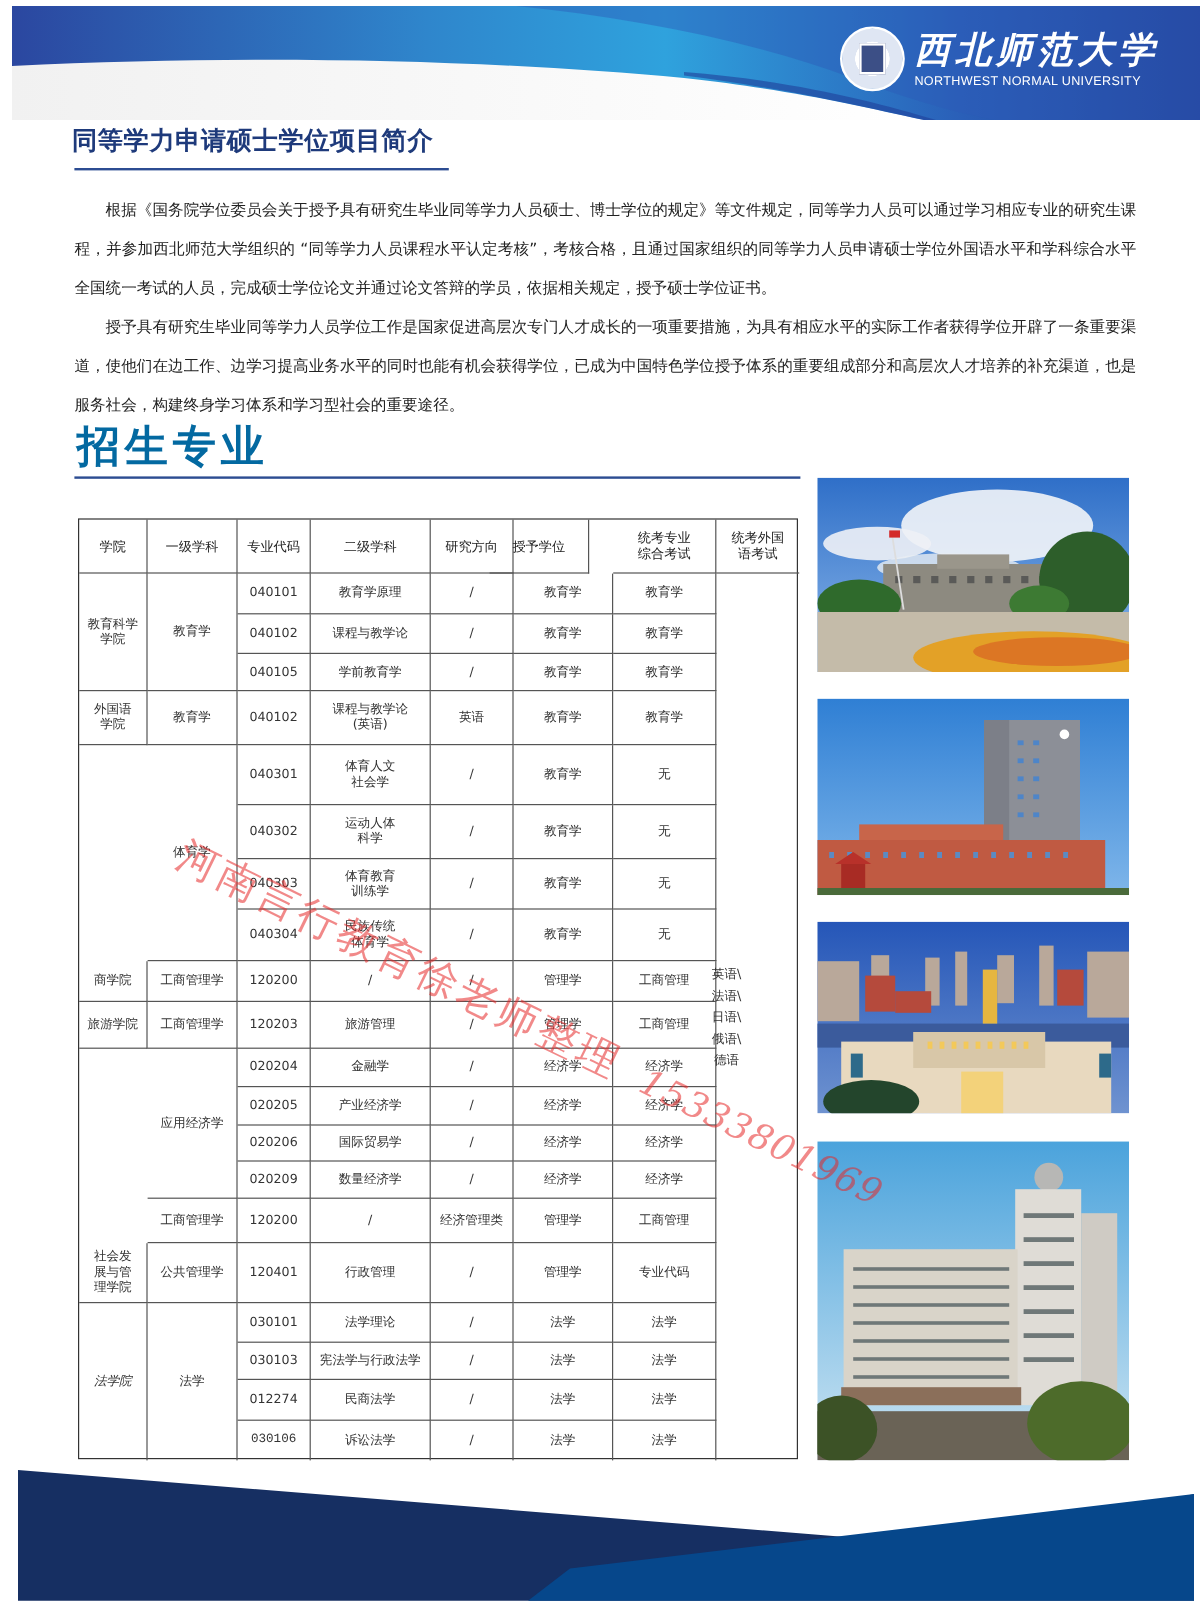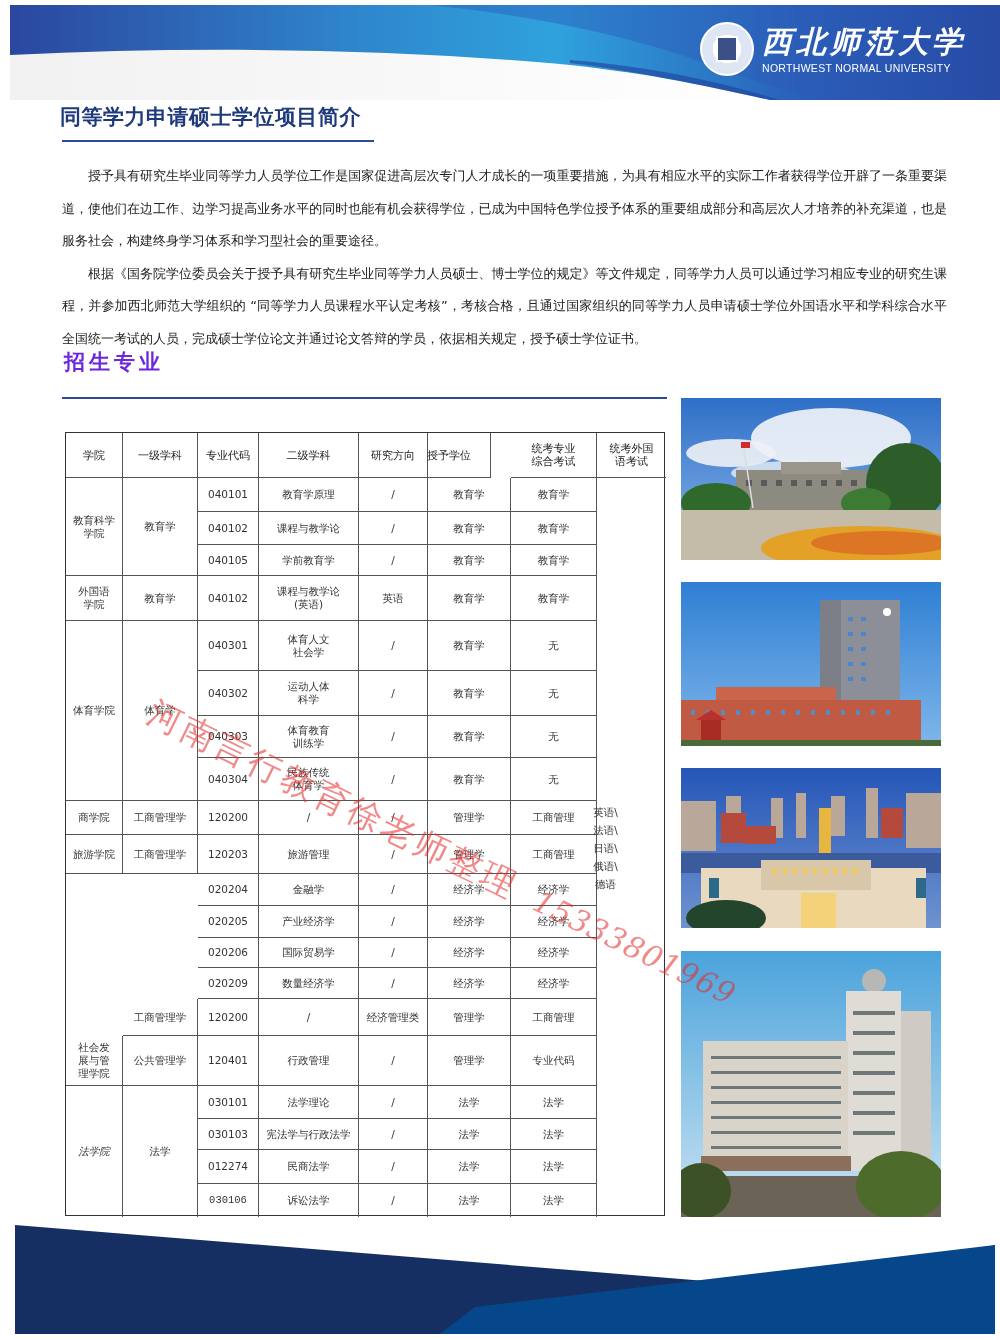--- a/index.html
+++ b/index.html
@@ -15,21 +15,21 @@
   .logo-seal .inner { position: absolute; left: 14px; top: 12px; width: 22px; height: 26px; background: #3c4f86; border: 2px solid #fff; }
   .logo-cn { position: absolute; left: 62px; top: 2px; font-family: "DejaVu Serif", serif; font-size: 30px; font-weight: bold; color: #ffffff; letter-spacing: 4px; font-style: italic; white-space: nowrap; }
   .logo-en { position: absolute; left: 62px; top: 42px; font-family: "Liberation Sans", sans-serif; font-size: 10.5px; color: #ffffff; letter-spacing: 0.3px; white-space: nowrap; }
 
   
   .intro-title { position: absolute; left: 60px; top: 103px; font-size: 21px; font-weight: bold; color: #1e3a7b; letter-spacing: 0.5px; white-space: nowrap; }
   .intro-rule { position: absolute; left: 62px; top: 140px; width: 312px; height: 2px; background: #2c4c92; }
   .intro-body { position: absolute; left: 62px; top: 160px; width: 885px; font-size: 13px; line-height: 32.5px; color: #222; }
   .intro-body p { text-indent: 2em; text-align: justify; }
 
-  .section-title { position: absolute; left: 64px; top: 348px; font-size: 21px; font-weight: bold; color: #6d28d9; letter-spacing: 4px; white-space: nowrap; }
+  .section-title { position: absolute; left: 64px; top: 348px; font-size: 36px; font-weight: bold; color: #0369a1; letter-spacing: 4px; white-space: nowrap; }
   .section-rule { position: absolute; left: 62px; top: 397px; width: 605px; height: 2px; background: #2c4c92; }
 
   
   .tbl { position: absolute; left: 65px; top: 432px; width: 600px; height: 784px; border: 1.5px solid #333; }
   .cell { position: absolute; display: flex; align-items: center; justify-content: center; text-align: center;
     font-size: 10.5px; line-height: 13px; color: #333; border-right: 1px solid #555; border-bottom: 1px solid #555; padding: 0 2px; }
   .cell.hd { font-size: 11px; color: #222; }
   .cell.nr { border-right: none; }
   .cell.nb { border-bottom: none; }
 
@@ -73,22 +73,22 @@
         <div class="inner"></div>
       </div>
     <div class="logo-cn">西北师范大学</div>
     <div class="logo-en">NORTHWEST NORMAL UNIVERSITY</div>
   </div>
 </div>
 
 <div class="intro-title">同等学力申请硕士学位项目简介</div>
 <div class="intro-rule"></div>
 <div class="intro-body">
+  <p>根据《国务院学位委员会关于授予具有研究生毕业同等学力人员硕士、博士学位的规定》等文件规定，同等学力人员可以通过学习相应专业的研究生课程，并参加西北师范大学组织的 “同等学力人员课程水平认定考核”，考核合格，且通过国家组织的同等学力人员申请硕士学位外国语水平和学科综合水平全国统一考试的人员，完成硕士学位论文并通过论文答辩的学员，依据相关规定，授予硕士学位证书。</p>
   <p>授予具有研究生毕业同等学力人员学位工作是国家促进高层次专门人才成长的一项重要措施，为具有相应水平的实际工作者获得学位开辟了一条重要渠道，使他们在边工作、边学习提高业务水平的同时也能有机会获得学位，已成为中国特色学位授予体系的重要组成部分和高层次人才培养的补充渠道，也是服务社会，构建终身学习体系和学习型社会的重要途径。</p>
-  <p>根据《国务院学位委员会关于授予具有研究生毕业同等学力人员硕士、博士学位的规定》等文件规定，同等学力人员可以通过学习相应专业的研究生课程，并参加西北师范大学组织的 “同等学力人员课程水平认定考核”，考核合格，且通过国家组织的同等学力人员申请硕士学位外国语水平和学科综合水平全国统一考试的人员，完成硕士学位论文并通过论文答辩的学员，依据相关规定，授予硕士学位证书。</p>
 </div>
 
 <div class="section-title">招生专业</div>
 <div class="section-rule"></div>
 
 <div class="tbl" id="majors-table">
     <div class="cell hd" style="left: 0px; top: 0px; width: 57px; height: 45px; white-space: pre-line;">学院</div>
     <div class="cell hd" style="left: 57px; top: 0px; width: 75px; height: 45px; white-space: pre-line;">一级学科</div>
     <div class="cell hd" style="left: 132px; top: 0px; width: 61px; height: 45px; white-space: pre-line;">专业代码</div>
     <div class="cell hd" style="left: 193px; top: 0px; width: 100px; height: 45px; white-space: pre-line;">二级学科</div>
@@ -143,21 +143,20 @@
     <div class="cell " style="left: 293px; top: 283px; width: 69px; height: 42px; white-space: pre-line;">/</div>
     <div class="cell " style="left: 362px; top: 283px; width: 83px; height: 42px; white-space: pre-line;">教育学</div>
     <div class="cell " style="left: 445px; top: 283px; width: 86px; height: 42px; white-space: pre-line;">无</div>
     <div class="cell " style="left: 132px; top: 325px; width: 61px; height: 43px; white-space: pre-line;">040304</div>
     <div class="cell " style="left: 193px; top: 325px; width: 100px; height: 43px; white-space: pre-line;">民族传统
 体育学</div>
     <div class="cell " style="left: 293px; top: 325px; width: 69px; height: 43px; white-space: pre-line;">/</div>
     <div class="cell " style="left: 362px; top: 325px; width: 83px; height: 43px; white-space: pre-line;">教育学</div>
     <div class="cell " style="left: 445px; top: 325px; width: 86px; height: 43px; white-space: pre-line;">无</div>
     <div class="cell " style="left: 57px; top: 188px; width: 75px; height: 180px; white-space: pre-line;">体育学</div>
-    <div class="cell " style="left: 0px; top: 188px; width: 57px; height: 180px; white-space: pre-line;">体育学院</div>
     <div class="cell " style="left: 132px; top: 368px; width: 61px; height: 34px; white-space: pre-line;">120200</div>
     <div class="cell " style="left: 193px; top: 368px; width: 100px; height: 34px; white-space: pre-line;">/</div>
     <div class="cell " style="left: 293px; top: 368px; width: 69px; height: 34px; white-space: pre-line;">/</div>
     <div class="cell " style="left: 362px; top: 368px; width: 83px; height: 34px; white-space: pre-line;">管理学</div>
     <div class="cell " style="left: 445px; top: 368px; width: 86px; height: 34px; white-space: pre-line;">工商管理</div>
     <div class="cell " style="left: 57px; top: 368px; width: 75px; height: 34px; white-space: pre-line;">工商管理学</div>
     <div class="cell " style="left: 0px; top: 368px; width: 57px; height: 34px; white-space: pre-line;">商学院</div>
     <div class="cell " style="left: 132px; top: 402px; width: 61px; height: 39px; white-space: pre-line;">120203</div>
     <div class="cell " style="left: 193px; top: 402px; width: 100px; height: 39px; white-space: pre-line;">旅游管理</div>
     <div class="cell " style="left: 293px; top: 402px; width: 69px; height: 39px; white-space: pre-line;">/</div>
@@ -178,20 +177,21 @@
     <div class="cell " style="left: 132px; top: 505px; width: 61px; height: 30px; white-space: pre-line;">020206</div>
     <div class="cell " style="left: 193px; top: 505px; width: 100px; height: 30px; white-space: pre-line; text-align: center;">国际贸易学</div>
     <div class="cell " style="left: 293px; top: 505px; width: 69px; height: 30px; white-space: pre-line;">/</div>
     <div class="cell " style="left: 362px; top: 505px; width: 83px; height: 30px; white-space: pre-line;">经济学</div>
     <div class="cell " style="left: 445px; top: 505px; width: 86px; height: 30px; white-space: pre-line;">经济学</div>
     <div class="cell " style="left: 132px; top: 535px; width: 61px; height: 31px; white-space: pre-line;">020209</div>
     <div class="cell " style="left: 193px; top: 535px; width: 100px; height: 31px; white-space: pre-line;">数量经济学</div>
     <div class="cell " style="left: 293px; top: 535px; width: 69px; height: 31px; white-space: pre-line;">/</div>
     <div class="cell " style="left: 362px; top: 535px; width: 83px; height: 31px; white-space: pre-line;">经济学</div>
     <div class="cell " style="left: 445px; top: 535px; width: 86px; height: 31px; white-space: pre-line;">经济学</div>
+    <div class="cell " style="left: 57px; top: 441px; width: 75px; height: 125px; white-space: pre-line;">应用经济学</div>
     <div class="cell " style="left: 132px; top: 566px; width: 61px; height: 37px; white-space: pre-line;">120200</div>
     <div class="cell " style="left: 193px; top: 566px; width: 100px; height: 37px; white-space: pre-line;">/</div>
     <div class="cell " style="left: 293px; top: 566px; width: 69px; height: 37px; white-space: pre-line;">经济管理类</div>
     <div class="cell " style="left: 362px; top: 566px; width: 83px; height: 37px; white-space: pre-line;">管理学</div>
     <div class="cell " style="left: 445px; top: 566px; width: 86px; height: 37px; white-space: pre-line;">工商管理</div>
     <div class="cell " style="left: 57px; top: 566px; width: 75px; height: 37px; white-space: pre-line;">工商管理学</div>
     <div class="cell " style="left: 132px; top: 603px; width: 61px; height: 50px; white-space: pre-line;">120401</div>
     <div class="cell " style="left: 193px; top: 603px; width: 100px; height: 50px; white-space: pre-line;">行政管理</div>
     <div class="cell " style="left: 293px; top: 603px; width: 69px; height: 50px; white-space: pre-line;">/</div>
     <div class="cell " style="left: 362px; top: 603px; width: 83px; height: 50px; white-space: pre-line;">管理学</div>

